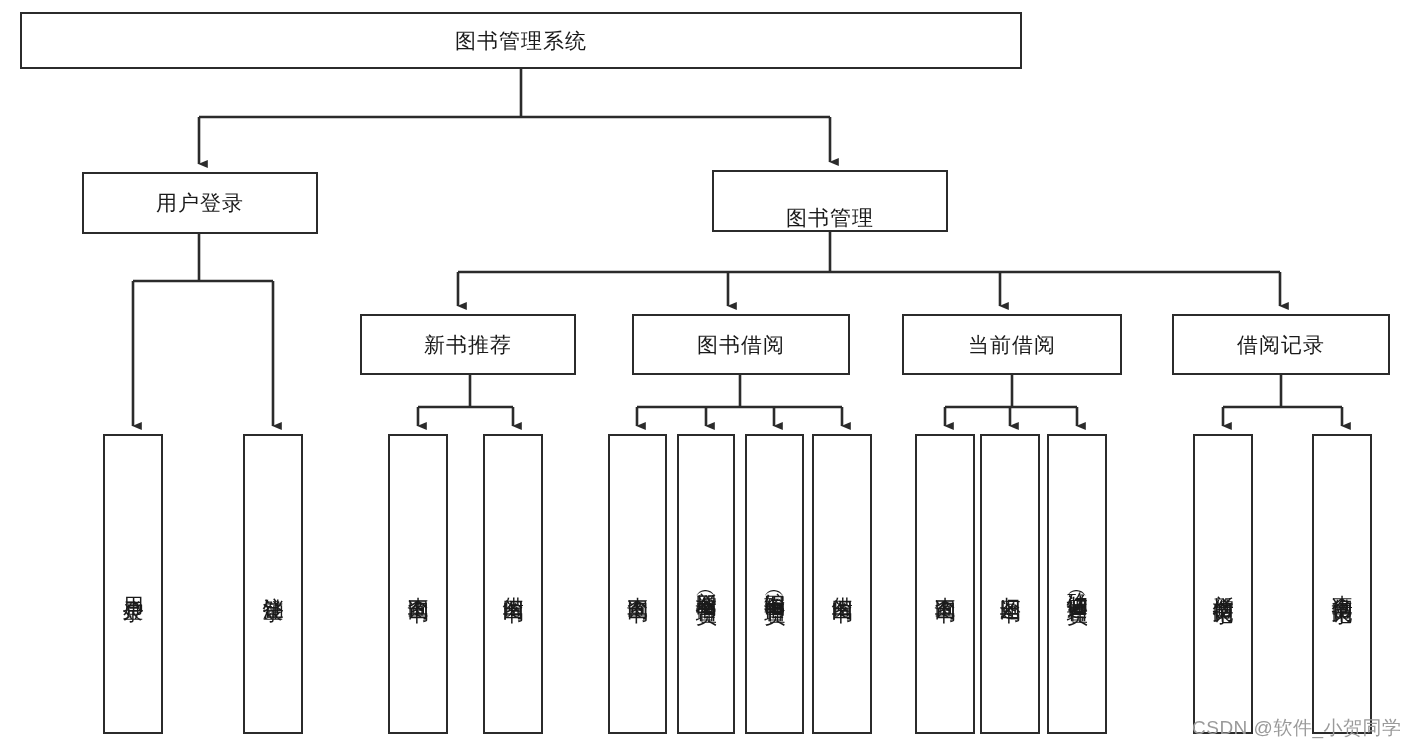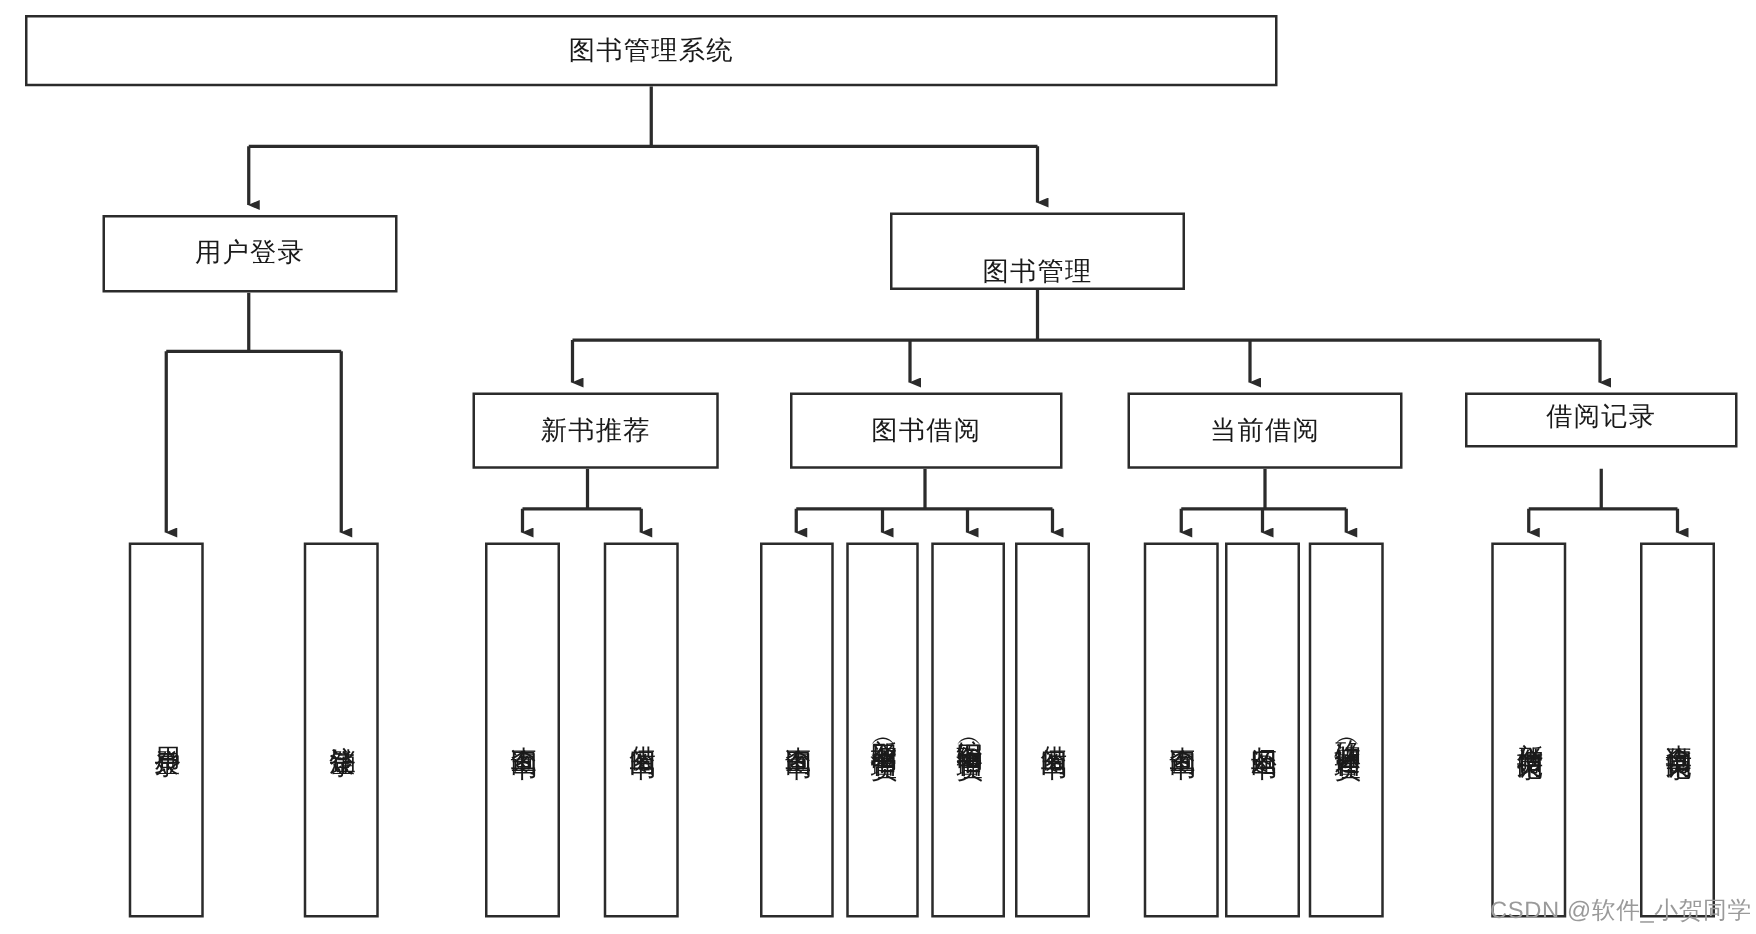--- a/index.html
+++ b/index.html
@@ -123,30 +123,30 @@
     <span class="node-label">图书管理系统</span>
   </div>
 
   <div class="node h" style="left:82px; top:172px; width:236px; height:62px;">
     <span class="node-label">用户登录</span>
   </div>
   <div class="node h" style="left:712px; top:170px; width:236px; height:62px;align-items:flex-end;">
     <span class="node-label">图书管理</span>
   </div>
 
-  <div class="node h" style="left:378px; top:314px; width:197px; height:61px;">
+  <div class="node h" style="left:360px; top:314px; width:216px; height:61px;">
     <span class="node-label">新书推荐</span>
   </div>
   <div class="node h" style="left:632px; top:314px; width:218px; height:61px;">
     <span class="node-label">图书借阅</span>
   </div>
   <div class="node h" style="left:902px; top:314px; width:220px; height:61px;">
     <span class="node-label">当前借阅</span>
   </div>
-  <div class="node h" style="left:1172px; top:314px; width:218px; height:44px;font-family:Liberation Mono, monospace;">
+  <div class="node h" style="left:1172px; top:314px; width:218px; height:61px;">
     <span class="node-label">借阅记录</span>
   </div>
 
   <div class="node v" style="left:103px; top:434px; width:60px; height:300px;">
     <span class="vtext">用户登录</span>
   </div>
   <div class="node v" style="left:243px; top:434px; width:60px; height:300px;">
     <span class="vtext">注销登录</span>
   </div>
 

